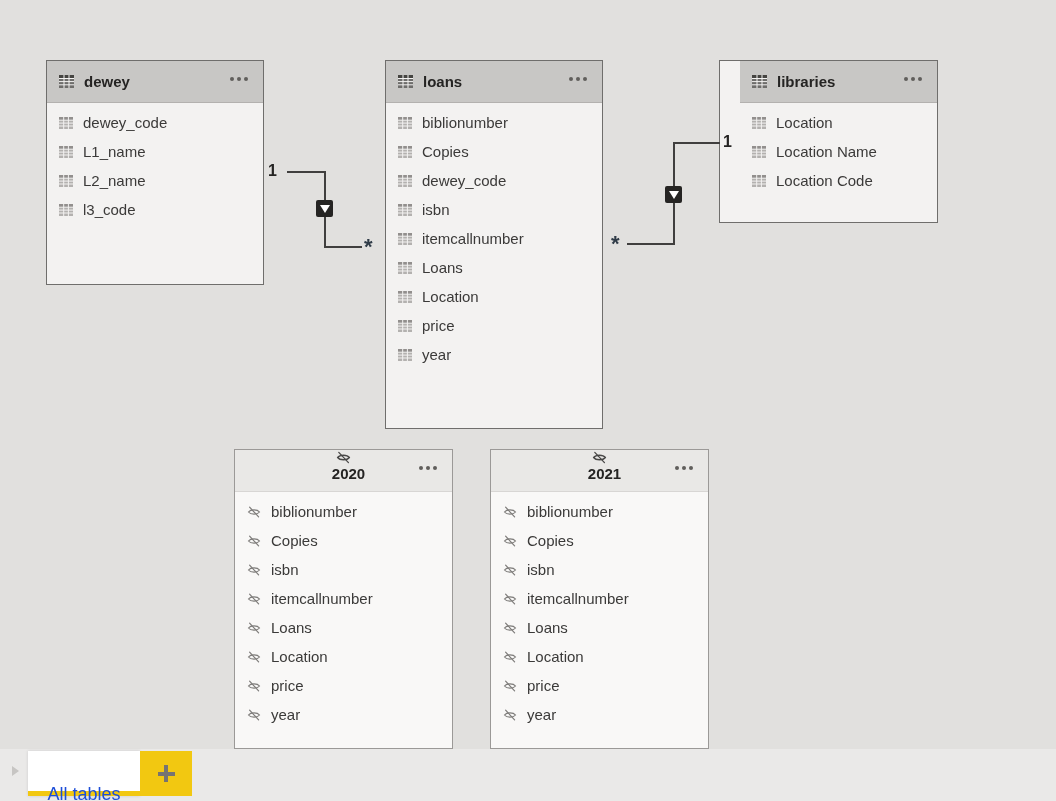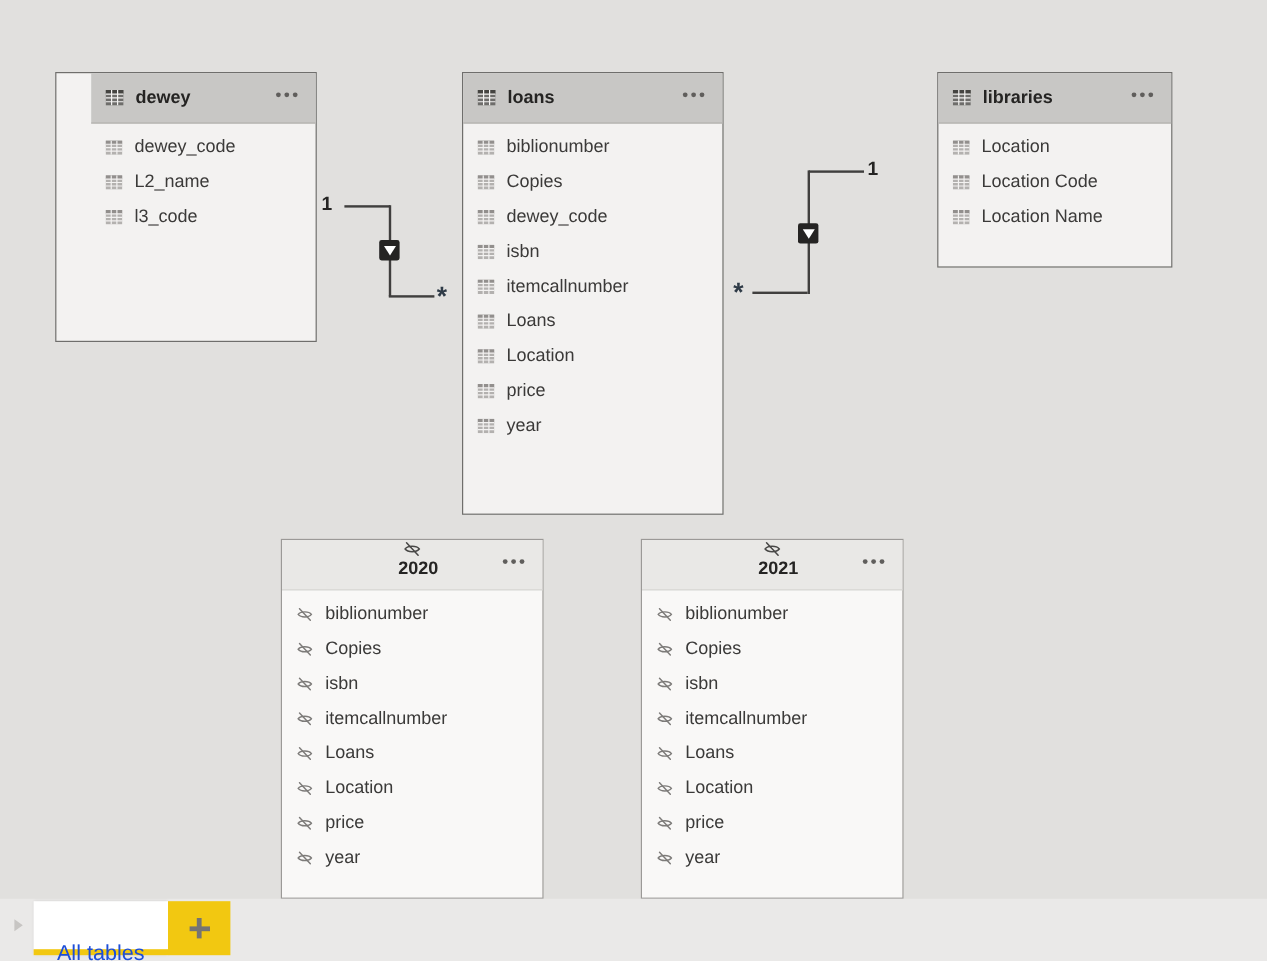--- a/index.html
+++ b/index.html
@@ -41,21 +41,21 @@
   .plus{position:relative;width:17px;height:17px;}
   .plus:before,.plus:after{content:"";position:absolute;background:#767472;}
   .plus:before{left:0;top:6.5px;width:17px;height:4px;}
   .plus:after{left:6.5px;top:0;width:4px;height:17px;}
 </style>
 </head>
 <body>
 
 <div id="stage">
 
-  <div class="tbl" style="left:46px;top:60px;width:218px;height:225px;padding-left:29px;">
+  <div class="tbl" style="left:46px;top:60px;width:218px;height:225px;">
     <div class="tbl-header">
       <span class="icn">
         <svg width="15" height="13" viewBox="0 0 15 13">
             <rect width="15" height="13" fill="#6e6d6b"></rect>
             <rect width="15" height="3.5" fill="#454441"></rect>
             <g stroke="#f3f2f1" stroke-width="1">
               <line x1="5" y1="0" x2="5" y2="13"></line>
               <line x1="10" y1="0" x2="10" y2="13"></line>
               <line x1="0" y1="3.5" x2="15" y2="3.5"></line>
               <line x1="0" y1="6.6" x2="15" y2="6.6"></line>
@@ -78,20 +78,36 @@
                 <line x1="9.4" y1="0" x2="9.4" y2="12"></line>
                 <line x1="0" y1="3.2" x2="14" y2="3.2"></line>
                 <line x1="0" y1="6.1" x2="14" y2="6.1"></line>
                 <line x1="0" y1="9" x2="14" y2="9"></line>
               </g>
             </svg>
           </span>
           <span class="field-label">dewey_code</span>
         </div>
 
+        <div class="field-row">
+          <span class="icn">
+            <svg width="14" height="12" viewBox="0 0 14 12">
+              <rect width="14" height="12" fill="#b3b1af"></rect>
+              <rect width="14" height="3.2" fill="#928f8d"></rect>
+              <g stroke="#f3f2f1" stroke-width="1">
+                <line x1="4.7" y1="0" x2="4.7" y2="12"></line>
+                <line x1="9.4" y1="0" x2="9.4" y2="12"></line>
+                <line x1="0" y1="3.2" x2="14" y2="3.2"></line>
+                <line x1="0" y1="6.1" x2="14" y2="6.1"></line>
+                <line x1="0" y1="9" x2="14" y2="9"></line>
+              </g>
+            </svg>
+          </span>
+          <span class="field-label">L1_name</span>
+        </div>
 
         <div class="field-row">
           <span class="icn">
             <svg width="14" height="12" viewBox="0 0 14 12">
               <rect width="14" height="12" fill="#b3b1af"></rect>
               <rect width="14" height="3.2" fill="#928f8d"></rect>
               <g stroke="#f3f2f1" stroke-width="1">
                 <line x1="4.7" y1="0" x2="4.7" y2="12"></line>
                 <line x1="9.4" y1="0" x2="9.4" y2="12"></line>
                 <line x1="0" y1="3.2" x2="14" y2="3.2"></line>
@@ -291,21 +307,21 @@
                 <line x1="0" y1="6.1" x2="14" y2="6.1"></line>
                 <line x1="0" y1="9" x2="14" y2="9"></line>
               </g>
             </svg>
           </span>
           <span class="field-label">year</span>
         </div>
       </div>
   </div>
 
-  <div class="tbl" style="left:781px;top:60px;width:196px;height:163px;">
+  <div class="tbl" style="left:719px;top:60px;width:219px;height:163px;padding-left:20px;">
     <div class="tbl-header">
       <span class="icn">
         <svg width="15" height="13" viewBox="0 0 15 13">
             <rect width="15" height="13" fill="#6e6d6b"></rect>
             <rect width="15" height="3.5" fill="#454441"></rect>
             <g stroke="#f3f2f1" stroke-width="1">
               <line x1="5" y1="0" x2="5" y2="13"></line>
               <line x1="10" y1="0" x2="10" y2="13"></line>
               <line x1="0" y1="3.5" x2="15" y2="3.5"></line>
               <line x1="0" y1="6.6" x2="15" y2="6.6"></line>
@@ -342,38 +358,38 @@
               <rect width="14" height="3.2" fill="#928f8d"></rect>
               <g stroke="#f3f2f1" stroke-width="1">
                 <line x1="4.7" y1="0" x2="4.7" y2="12"></line>
                 <line x1="9.4" y1="0" x2="9.4" y2="12"></line>
                 <line x1="0" y1="3.2" x2="14" y2="3.2"></line>
                 <line x1="0" y1="6.1" x2="14" y2="6.1"></line>
                 <line x1="0" y1="9" x2="14" y2="9"></line>
               </g>
             </svg>
           </span>
+          <span class="field-label">Location Name</span>
+        </div>
+
+        <div class="field-row">
+          <span class="icn">
+            <svg width="14" height="12" viewBox="0 0 14 12">
+              <rect width="14" height="12" fill="#b3b1af"></rect>
+              <rect width="14" height="3.2" fill="#928f8d"></rect>
+              <g stroke="#f3f2f1" stroke-width="1">
+                <line x1="4.7" y1="0" x2="4.7" y2="12"></line>
+                <line x1="9.4" y1="0" x2="9.4" y2="12"></line>
+                <line x1="0" y1="3.2" x2="14" y2="3.2"></line>
+                <line x1="0" y1="6.1" x2="14" y2="6.1"></line>
+                <line x1="0" y1="9" x2="14" y2="9"></line>
+              </g>
+            </svg>
+          </span>
           <span class="field-label">Location Code</span>
-        </div>
-
-        <div class="field-row">
-          <span class="icn">
-            <svg width="14" height="12" viewBox="0 0 14 12">
-              <rect width="14" height="12" fill="#b3b1af"></rect>
-              <rect width="14" height="3.2" fill="#928f8d"></rect>
-              <g stroke="#f3f2f1" stroke-width="1">
-                <line x1="4.7" y1="0" x2="4.7" y2="12"></line>
-                <line x1="9.4" y1="0" x2="9.4" y2="12"></line>
-                <line x1="0" y1="3.2" x2="14" y2="3.2"></line>
-                <line x1="0" y1="6.1" x2="14" y2="6.1"></line>
-                <line x1="0" y1="9" x2="14" y2="9"></line>
-              </g>
-            </svg>
-          </span>
-          <span class="field-label">Location Name</span>
         </div>
       </div>
   </div>
 
   <div class="tbl hidden-tbl" style="left:234px;top:449px;width:219px;height:300px;">
     <div class="tbl-header">
       <span class="icn">
         <svg width="15" height="15" viewBox="0 0 14 14" fill="none" stroke="#494847" stroke-width="1.2" stroke-linecap="round">
             <path d="M1.5 7 C3.6 4.2 10.4 4.2 12.5 7 C10.4 9.8 3.6 9.8 1.5 7 Z"></path>
             <line x1="2.6" y1="2.2" x2="11.6" y2="11.8"></line>
@@ -459,21 +475,21 @@
             <svg width="14" height="14" viewBox="0 0 14 14" fill="none" stroke="#7d7b79" stroke-width="1.2" stroke-linecap="round">
               <path d="M1.5 7 C3.6 4.2 10.4 4.2 12.5 7 C10.4 9.8 3.6 9.8 1.5 7 Z"></path>
               <line x1="2.6" y1="2.2" x2="11.6" y2="11.8"></line>
             </svg>
           </span>
           <span class="field-label">year</span>
         </div>
       </div>
   </div>
 
-  <div class="tbl hidden-tbl" style="left:490px;top:449px;width:219px;height:300px;margin-left:44px;">
+  <div class="tbl hidden-tbl" style="left:490px;top:449px;width:219px;height:300px;">
     <div class="tbl-header">
       <span class="icn">
         <svg width="15" height="15" viewBox="0 0 14 14" fill="none" stroke="#494847" stroke-width="1.2" stroke-linecap="round">
             <path d="M1.5 7 C3.6 4.2 10.4 4.2 12.5 7 C10.4 9.8 3.6 9.8 1.5 7 Z"></path>
             <line x1="2.6" y1="2.2" x2="11.6" y2="11.8"></line>
           </svg>
       </span>
       <span class="tbl-title">2021</span>
       <span class="more-dots"></span>
     </div>

